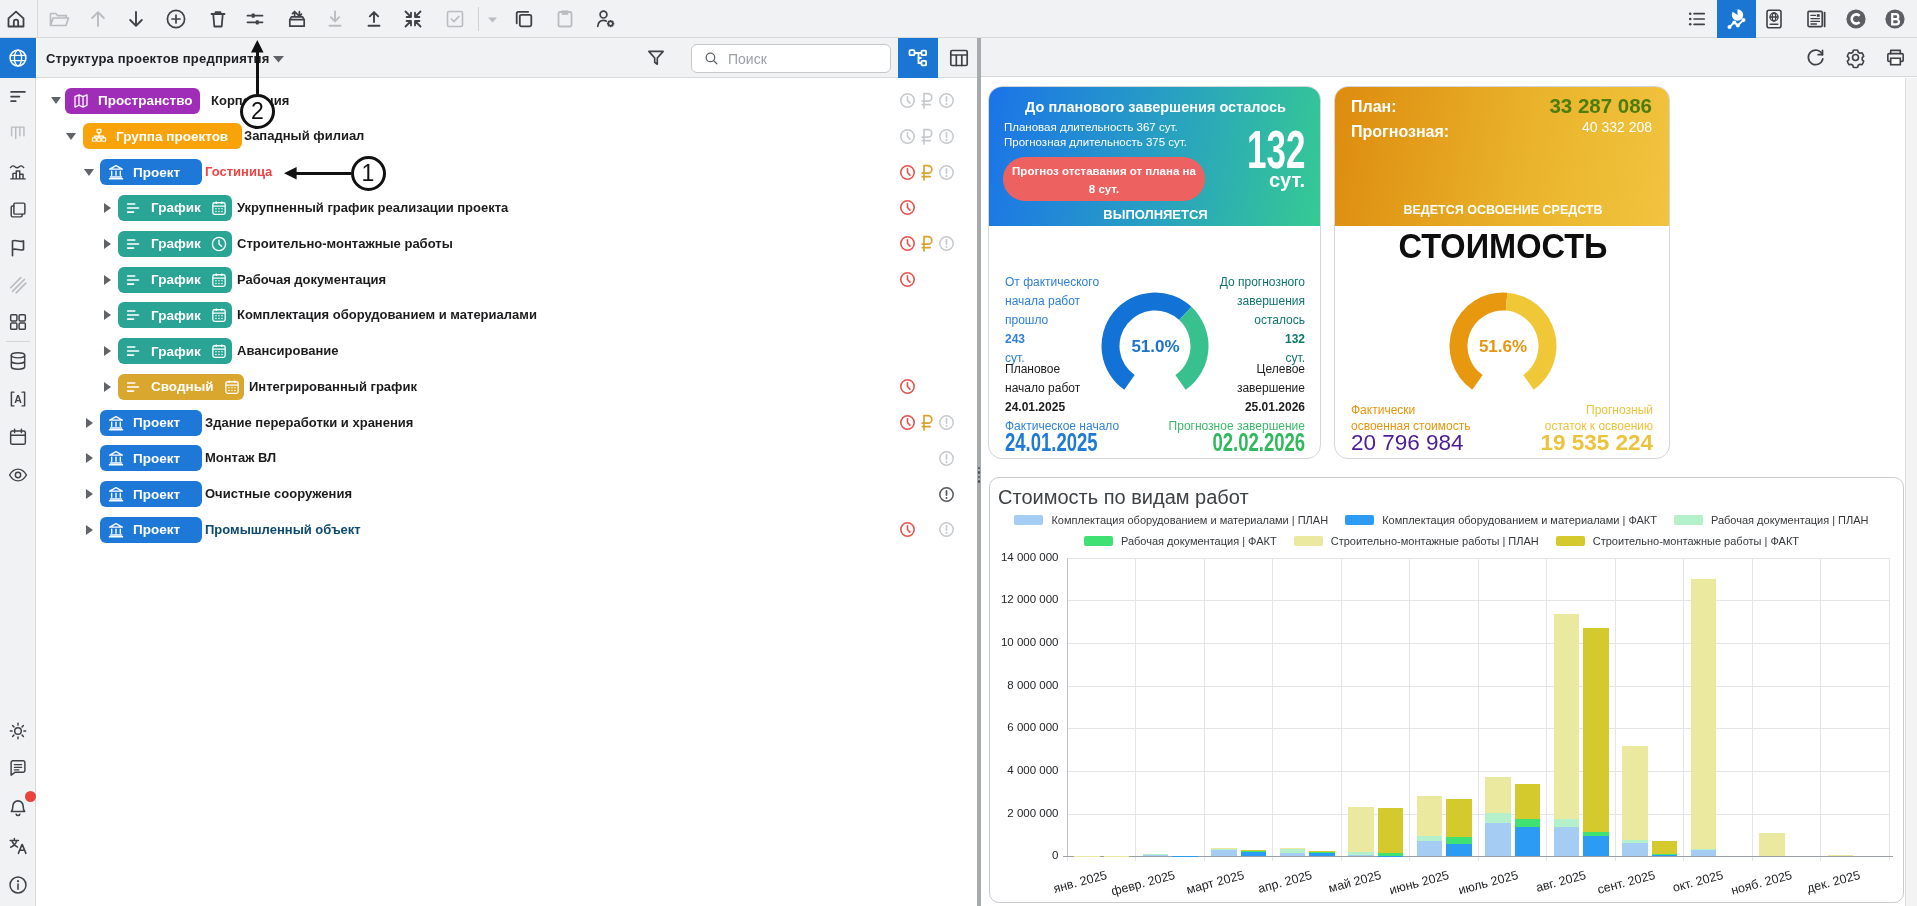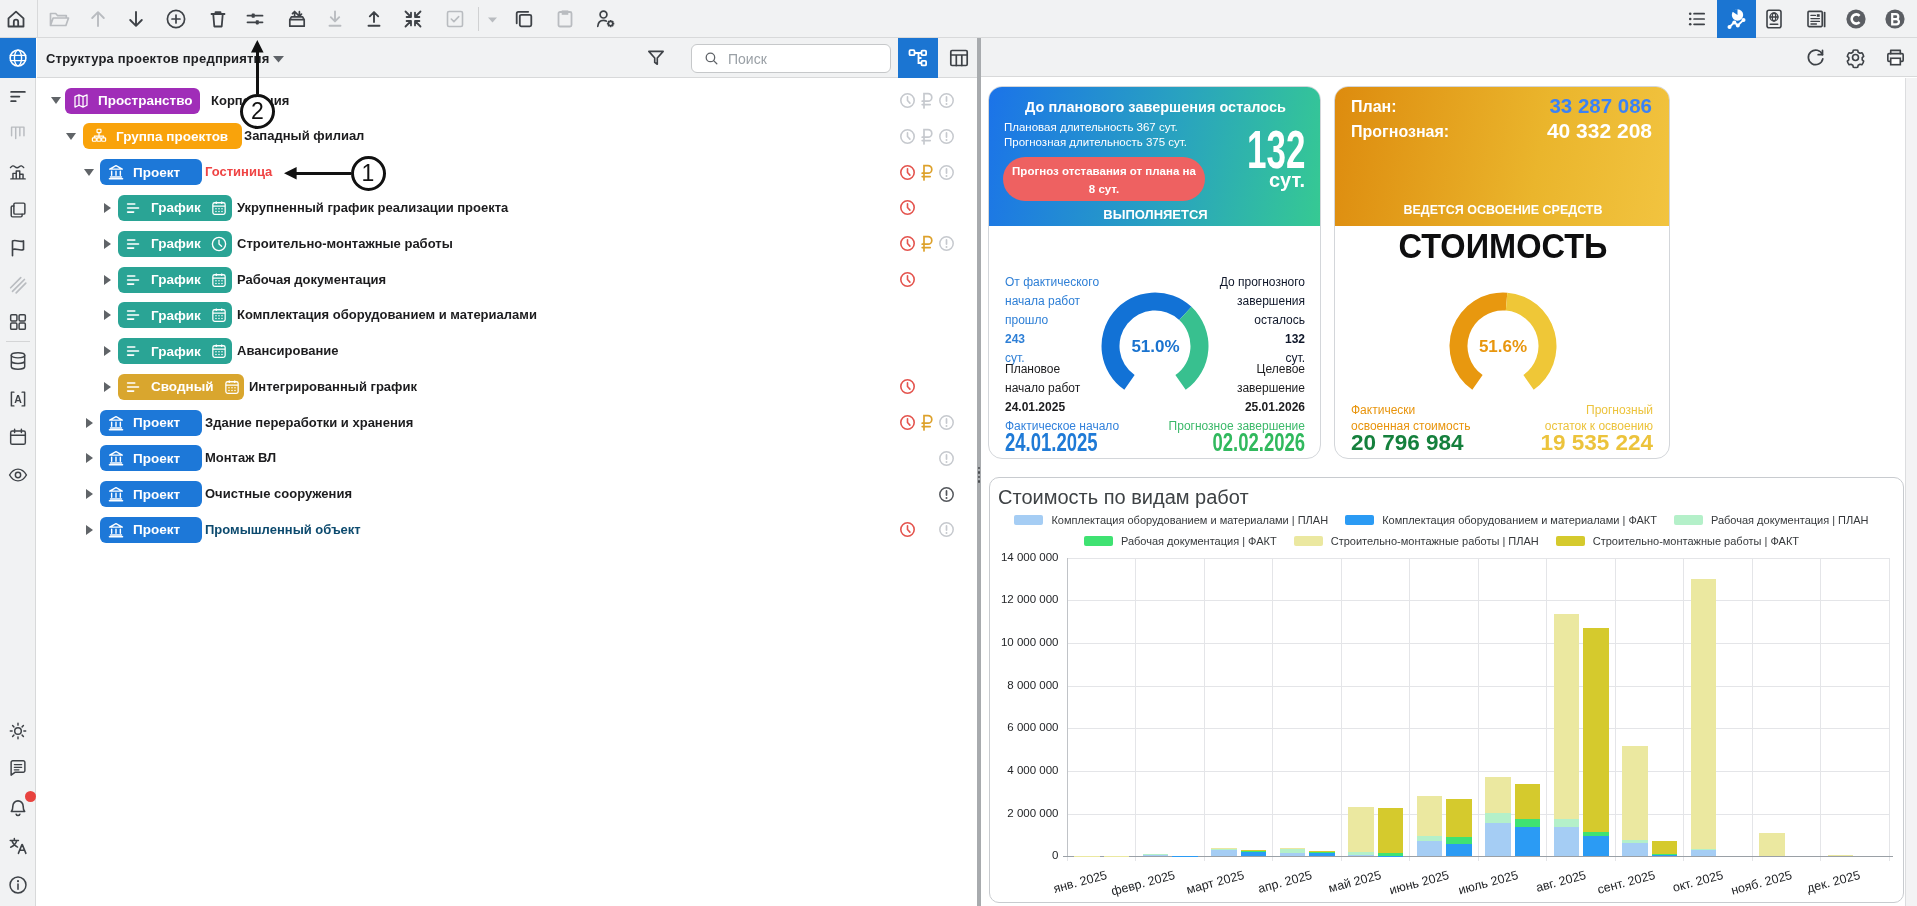--- a/index.html
+++ b/index.html
@@ -562,48 +562,48 @@
 <div class="a" style="left:988px;top:86px;width:333px;height:373px;border:1px solid #d3d6da;border-radius:14px;background:#fff;overflow:hidden">
 <div class="a" style="left:-1px;top:-1px;width:335px;height:140px;background:linear-gradient(100deg,#1b73e9 0%,#29a3bf 55%,#36ca92 100%)"></div>
 <div class="a" style="left:0;top:12px;width:333px;text-align:center;color:#fff;font-weight:bold;font-size:14.5px">До планового завершения осталось</div>
 <div class="a" style="left:15px;top:34px;color:#fff;font-size:11.5px">Плановая длительность 367 сут.</div>
 <div class="a" style="left:15px;top:49px;color:#fff;font-size:11.5px">Прогнозная длительность 375 сут.</div>
 <div class="a" style="left:14px;top:70px;width:202px;height:44px;background:#ee6161;border-radius:22px;color:#fff;font-weight:bold;font-size:11.5px;text-align:center;line-height:18px;padding-top:5px">Прогноз отставания от плана на<br>8 сут.</div>
 <div class="a" style="right:15px;top:36px;color:#fff;font-weight:bold;font-size:53px;line-height:1;transform:scaleX(0.66);transform-origin:right top">132</div>
 <div class="a" style="right:15px;top:83px;color:#fff;font-weight:bold;font-size:20px;line-height:1">сут.</div>
 <div class="a" style="left:0;top:120px;width:333px;text-align:center;color:#fff;font-weight:bold;font-size:13px">ВЫПОЛНЯЕТСЯ</div>
 <div class="a" style="left:16px;top:186px;color:#2e7fd6;font-size:12px;line-height:19px">От фактического<br>начала работ<br>прошло<br><b>243</b><br>сут.</div>
-<div class="a" style="right:15px;top:186px;color:#0f172a;font-size:12px;line-height:19px;text-align:right">До прогнозного<br>завершения<br>осталось<br><b>132</b><br>сут.</div>
+<div class="a" style="right:15px;top:186px;color:#0f766e;font-size:12px;line-height:19px;text-align:right">До прогнозного<br>завершения<br>осталось<br><b>132</b><br>сут.</div>
 <svg class="a" style="left:112px;top:205px" width="108" height="108" viewBox="0 0 108 108">
       <path d="M23.31 97.82 A53.5 53.5 0 1 1 90.49 14.87 L78.21 28.04 A35.5 35.5 0 1 0 33.64 83.08 Z" fill="#1272d6"></path>
       <path d="M90.49 14.87 A53.5 53.5 0 0 1 84.69 97.82 L74.36 83.08 A35.5 35.5 0 0 0 78.21 28.04 Z" fill="#38c08f"></path>
     </svg>
 <div class="a" style="left:0;top:250px;width:333px;text-align:center;color:#1a73cf;font-weight:bold;font-size:17px">51.0%</div>
 <div class="a" style="left:16px;top:273px;color:#1c1c1e;font-size:12px;line-height:19px">Плановое<br>начало работ<br><b>24.01.2025</b></div>
 <div class="a" style="right:15px;top:273px;color:#1c1c1e;font-size:12px;line-height:19px;text-align:right">Целевое<br>завершение<br><b>25.01.2026</b></div>
 <div class="a" style="left:16px;top:332px;color:#3382dc;font-size:12px">Фактическое начало</div>
 <div class="a" style="left:16px;top:342px;color:#1f7ad6;font-weight:bold;font-size:25px;line-height:1.1;transform:scaleX(0.74);transform-origin:left top">24.01.2025</div>
 <div class="a" style="right:15px;top:332px;color:#3cb96a;font-size:12px">Прогнозное завершение</div>
 <div class="a" style="right:15px;top:342px;color:#31b95e;font-weight:bold;font-size:25px;line-height:1.1;transform:scaleX(0.74);transform-origin:right top">02.02.2026</div>
 </div>
 <div class="a" style="left:1334px;top:86px;width:336px;height:373px;border:1px solid #d3d6da;border-radius:14px;background:#fff;overflow:hidden">
 <div class="a" style="left:-1px;top:-1px;width:338px;height:140px;background:linear-gradient(100deg,#dd8b0e 0%,#eab52c 60%,#f2c440 100%)"></div>
 <div class="a" style="left:16px;top:11px;color:#fff;font-weight:bold;font-size:16px">План:</div>
-<div class="a" style="right:17px;top:7px;color:#3b82f6;font-weight:bold;font-size:20.5px">33 287 086</div>
+<div class="a" style="right:17px;top:7px;color:#4d7c0f;font-weight:bold;font-size:20.5px">33 287 086</div>
 <div class="a" style="left:16px;top:36px;color:#fff;font-weight:bold;font-size:16px">Прогнозная:</div>
-<div class="a" style="right:17px;top:32px;color:#fff;font-weight:bold;font-size:21px">40 332 208</div>
+<div class="a" style="right:17px;top:32px;color:#fff;font-weight:normal;font-size:14px">40 332 208</div>
 <div class="a" style="left:0;top:116px;width:336px;text-align:center;color:#fff;font-weight:bold;font-size:12.5px">ВЕДЕТСЯ ОСВОЕНИЕ СРЕДСТВ</div>
 <div class="a" style="left:0;top:141px;width:336px;text-align:center;color:#0e0e0f;font-weight:bold;font-size:35px;line-height:1.05;transform:scaleX(0.93);transform-origin:center top">СТОИМОСТЬ</div>
 <svg class="a" style="left:114px;top:205px" width="108" height="108" viewBox="0 0 108 108">
       <path d="M23.31 97.82 A53.5 53.5 0 0 1 58.29 0.67 L56.85 18.61 A35.5 35.5 0 0 0 33.64 83.08 Z" fill="#e8980f"></path>
       <path d="M58.29 0.67 A53.5 53.5 0 0 1 84.69 97.82 L74.36 83.08 A35.5 35.5 0 0 0 56.85 18.61 Z" fill="#efc737"></path>
     </svg>
 <div class="a" style="left:0;top:250px;width:336px;text-align:center;color:#e8960e;font-weight:bold;font-size:17px">51.6%</div>
 <div class="a" style="left:16px;top:315px;color:#e8940c;font-size:12px;line-height:16.3px">Фактически<br>освоенная стоимость</div>
-<div class="a" style="left:16px;top:344px;color:#15803d;font-weight:bold;font-size:22.5px;line-height:1.05">20 796 984</div>
+<div class="a" style="left:16px;top:344px;color:#4c1d95;font-weight:normal;font-size:22.5px;line-height:1.05">20 796 984</div>
 <div class="a" style="right:16px;top:315px;color:#ecc33c;font-size:12px;line-height:16.3px;text-align:right">Прогнозный<br>остаток к освоению</div>
 <div class="a" style="right:16px;top:344px;color:#ecc33c;font-weight:bold;font-size:22.5px;line-height:1.05">19 535 224</div>
 </div>
 
 <div class="a" style="left:989px;top:477px;width:915px;height:426px;border:1px solid #c8cbcf;border-radius:10px;background:#fff"></div>
 <div class="a" style="left:998px;top:486px;font-size:20px;color:#3e4245">Стоимость по видам работ</div>
 <div class="a" style="left:990px;top:514px;width:912px;display:flex;justify-content:center;align-items:center;gap:8px">
     <div style="width:29px;height:10px;border-radius:2px;background:#a5cdf4;flex:none"></div>
     <div style="font-size:11px;color:#35383b;margin-right:9px;white-space:nowrap">Комплектация оборудованием и материалами | ПЛАН</div>
     <div style="width:29px;height:10px;border-radius:2px;background:#2b9bf4;flex:none"></div>

